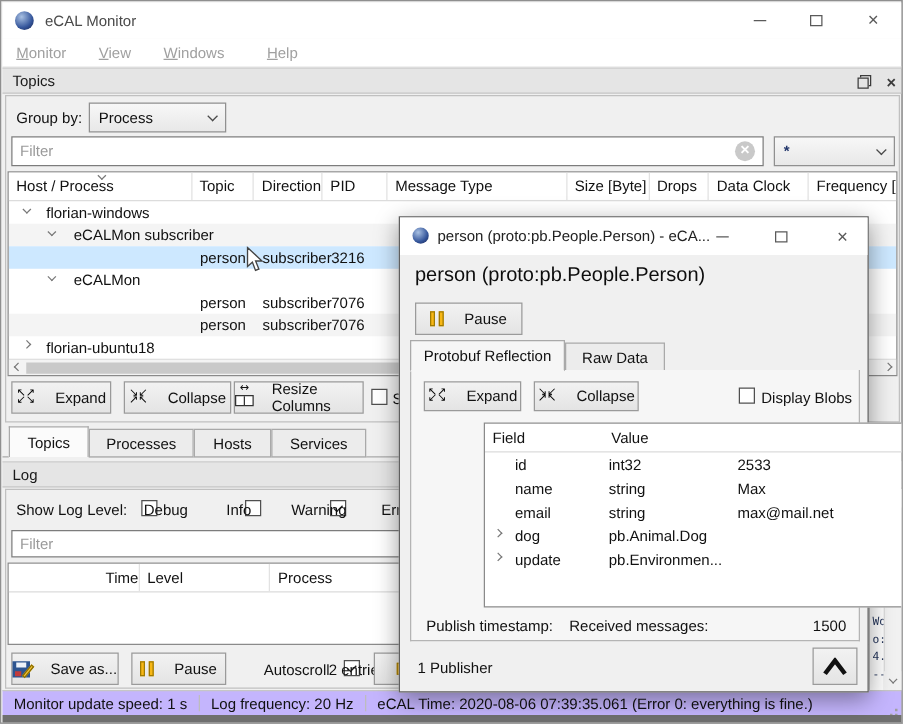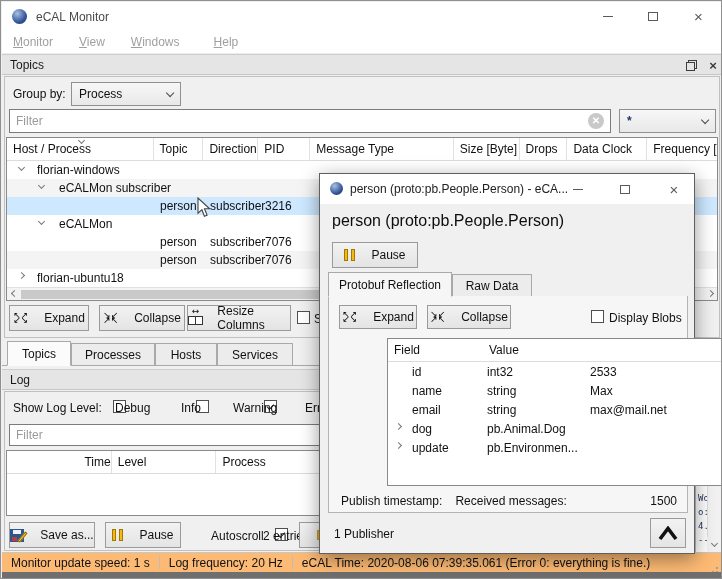--- a/index.html
+++ b/index.html
@@ -79,21 +79,21 @@
   .cb { position:relative; width:13px; height:13px; background:#fff; border:1px solid #4f4f4f; display:inline-block; }
   .cb.checked::after { content:""; position:absolute; left:2px; top:2.5px; width:6px; height:3px; border-left:1.8px solid #1d1d1d; border-bottom:1.8px solid #1d1d1d; transform:rotate(-45deg); }
 
   
   .tabline { position:absolute; height:1px; background:#a9a9a9; }
   .tab { position:absolute; display:flex; align-items:center; justify-content:center; border:1px solid #a9a9a9; }
   .tab.active { background:#fbfbfb; border-bottom:1px solid #fbfbfb; z-index:2; }
   .tab.inactive { background:#ececec; }
 
   
-  .statusbar { left:1px; top:551px; width:720px; height:20px; background:#fdba74; border-top:1px solid #c6c6c6; display:flex; align-items:center; }
+  .statusbar { left:1px; top:551px; width:720px; height:20px; background:#c4b5fd; border-top:1px solid #c6c6c6; display:flex; align-items:center; }
   .sep { width:1px; height:13px; background:#bdbdbd; margin:0 9px; }
   .grip { position:absolute; right:4px; bottom:3px; width:2px; height:2px; background:#9f9f9f;
           box-shadow:-4px 4px 0 #9f9f9f, 0 4px 0 #9f9f9f, -8px 8px 0 #9f9f9f, -4px 8px 0 #9f9f9f, 0 8px 0 #9f9f9f; }
   .bottom-strip { left:1px; top:571px; width:720px; height:7px; background:#6f6f6f; }
 
   
   #dialog { left:318px; top:172px; width:376px; height:381px; background:#f0f0f0; border:1px solid #5f5f5f; box-shadow:0 5px 18px rgba(0,0,0,.4); z-index:10; }
   .dlg-titlebar { left:0; top:0; width:100%; height:30px; background:#fff; }
   .dlg-icon { width:13px; height:13px; border-radius:50%; background:radial-gradient(circle at 35% 30%, #a8c0e2, #35569b 60%, #141f4a); }
   .pane { border:1px solid #b4b4b4; background:#f6f6f6; }

